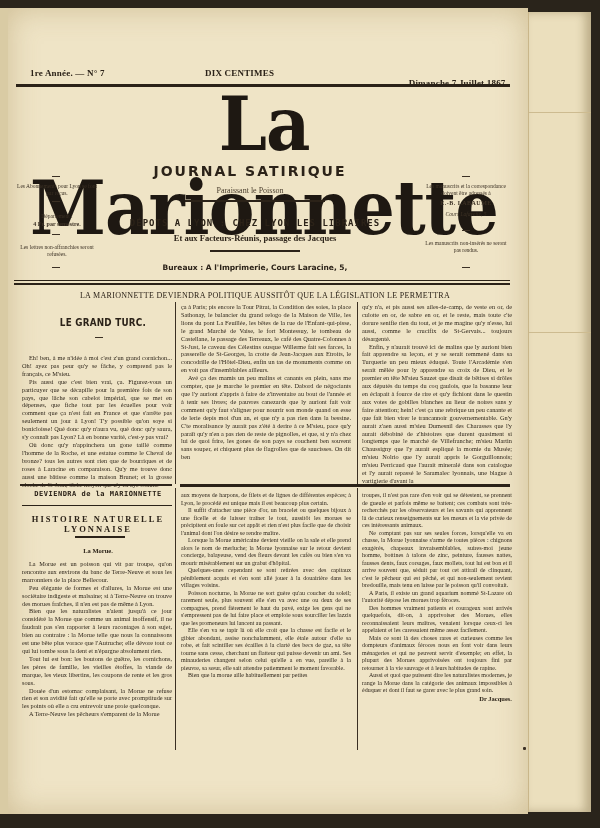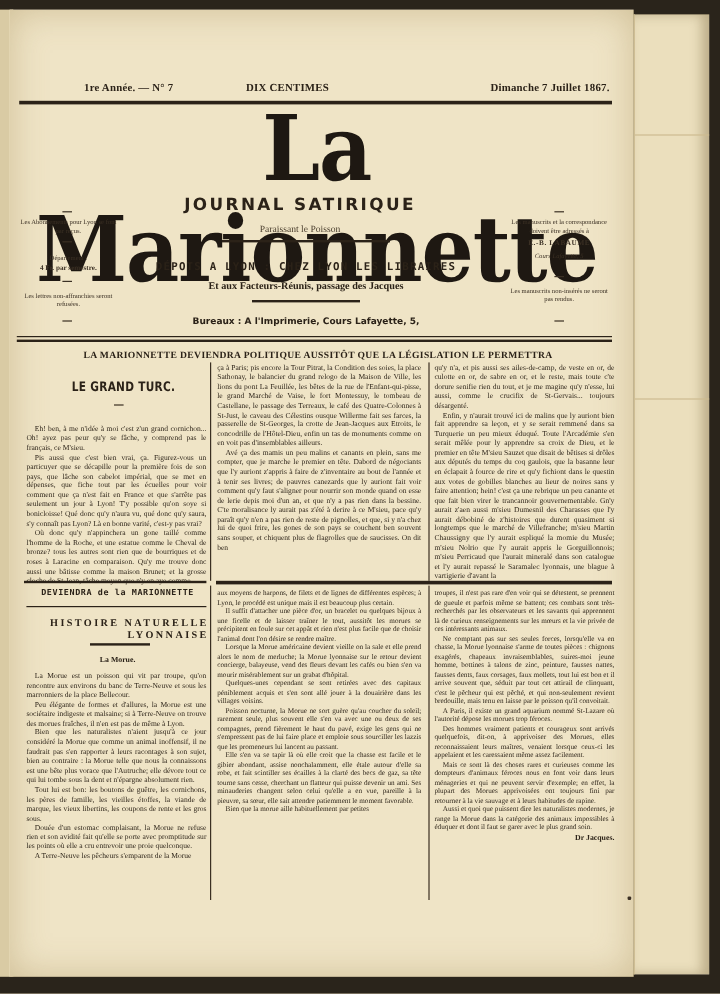--- a/index.html
+++ b/index.html
@@ -12,57 +12,57 @@
   .meta{top:68px;font-size:9px;font-weight:bold;letter-spacing:0.2px;}
   .rule{position:absolute;background:#2b2218;}
   .masthead{left:14px;top:82px;width:500px;text-align:center;font-family:"DejaVu Serif",serif;font-weight:bold;font-size:70px;letter-spacing:-1px;line-height:78px;transform:scaleX(0.98) scaleY(1.08);transform-origin:center top;color:#1e1812;}
   .subtitle{left:120px;top:163px;width:260px;text-align:center;font-family:"DejaVu Sans",sans-serif;font-weight:bold;font-size:14px;letter-spacing:2px;}
   .parait{left:120px;top:186px;width:260px;text-align:center;font-size:8px;color:#4a3e2e;}
   .depots{left:110px;top:218px;width:290px;text-align:center;font-family:"DejaVu Sans Mono",monospace;font-size:9px;letter-spacing:1px;font-weight:bold;}
   .facteurs{left:110px;top:233px;width:290px;text-align:center;font-size:8.5px;font-weight:bold;}
   .bureaux{left:110px;top:263px;width:290px;text-align:center;font-family:"DejaVu Sans",sans-serif;font-size:7.5px;font-weight:bold;}
   .sidenote{font-size:5.5px;line-height:7px;text-align:center;color:#3b3024;}
   .dash{position:absolute;height:1px;width:8px;background:#3b3024;}
-  .banner{left:20px;top:291px;width:490px;text-align:center;font-size:8px;font-weight:bold;letter-spacing:0.3px;}
+  .banner{left:20px;top:291px;width:490px;text-align:center;font-size:8px;font-weight:normal;letter-spacing:0.3px;}
   .col{position:absolute;font-size:6.3px;line-height:7.9px;text-align:justify;color:#2f261b;}
   .col p{margin:0;text-indent:7px;}
   .col p.noind{text-indent:0;}
   .vline{position:absolute;width:1px;background:#3a2f22;}
   .title-grand{left:38px;top:316px;width:130px;text-align:center;font-family:"DejaVu Sans",sans-serif;font-size:11px;font-weight:bold;letter-spacing:0.3px;transform:scaleX(0.8);}
   .feuill{left:22px;top:490px;width:152px;text-align:center;font-family:"DejaVu Sans Mono",monospace;font-size:7px;font-weight:bold;letter-spacing:0.5px;}
-  .histoire{left:22px;top:514px;width:152px;text-align:right;font-size:8.5px;letter-spacing:2px;font-weight:bold;}
+  .histoire{left:22px;top:514px;width:152px;text-align:center;font-size:8.5px;letter-spacing:2px;font-weight:bold;}
   .morue-title{left:22px;top:547px;width:152px;text-align:center;font-size:6.5px;font-weight:bold;}
   .signature{font-size:6.5px;font-weight:bold;text-align:right;}
   .ornament{position:absolute;height:2px;background:#2b2218;}
   .dot{position:absolute;width:3px;height:3px;background:#3b3024;border-radius:1px;}
 </style>
 </head>
 <body>
 
 <div class="left-strip"></div>
 <div class="paper-edge">
   <div class="fold" style="top:100px"></div>
   <div class="fold" style="top:320px"></div>
 </div>
 
 <div class="paper"></div>
 
-<div class="abs meta" style="left:30px;margin-left:40px;">1re Année. — N° 7</div>
+<div class="abs meta" style="left:30px;">1re Année. — N° 7</div>
 <div class="abs meta" style="left:205px;width:100px;text-align:left;">DIX CENTIMES</div>
-<div class="abs meta" style="left:380px;width:128px;text-align:right;">Dimanche 7 Juillet 1867.</div>
+<div class="abs meta" style="left:380px;width:128px;text-align:right;margin-top:10px;">Dimanche 7 Juillet 1867.</div>
 <div class="rule" style="left:16px;top:84px;width:494px;height:3px;"></div>
 
 <div class="abs masthead">La Marionnette</div>
 <div class="abs subtitle">JOURNAL SATIRIQUE</div>
 <div class="abs parait">Paraissant le Poisson</div>
 <div class="ornament" style="left:185px;top:200px;width:140px;height:2px;"></div>
 <div class="abs depots">DÉPOTS A LYON : CHEZ LYON LES LIBRAIRES</div>
 <div class="abs facteurs">Et aux Facteurs-Réunis, passage des Jacques</div>
 <div class="ornament" style="left:210px;top:250px;width:90px;height:2px;"></div>
-<div class="abs bureaux">Bureaux : A l'Imprimerie, Cours Lafayette, 5,</div>
+<div class="abs bureaux">Bureaux : A l'Imprimerie, Cours Laracine, 5,</div>
 
 <div class="dash" style="left:52px;top:176px;"></div>
 <div class="abs sidenote" style="left:16px;top:183px;width:82px;">Les Abonnements pour Lyon se font par reçus.</div>
 <div class="dash" style="left:52px;top:201px;"></div>
 <div class="abs sidenote" style="left:16px;top:213px;width:82px;">Département :</div>
 <div class="abs sidenote" style="left:16px;top:221px;width:82px;font-weight:bold;font-size:6px;">4 Fr. par semestre.</div>
 <div class="dash" style="left:52px;top:234px;"></div>
 <div class="abs sidenote" style="left:16px;top:244px;width:82px;">Les lettres non-affranchies seront refusées.</div>
 <div class="dash" style="left:52px;top:267px;"></div>
 

